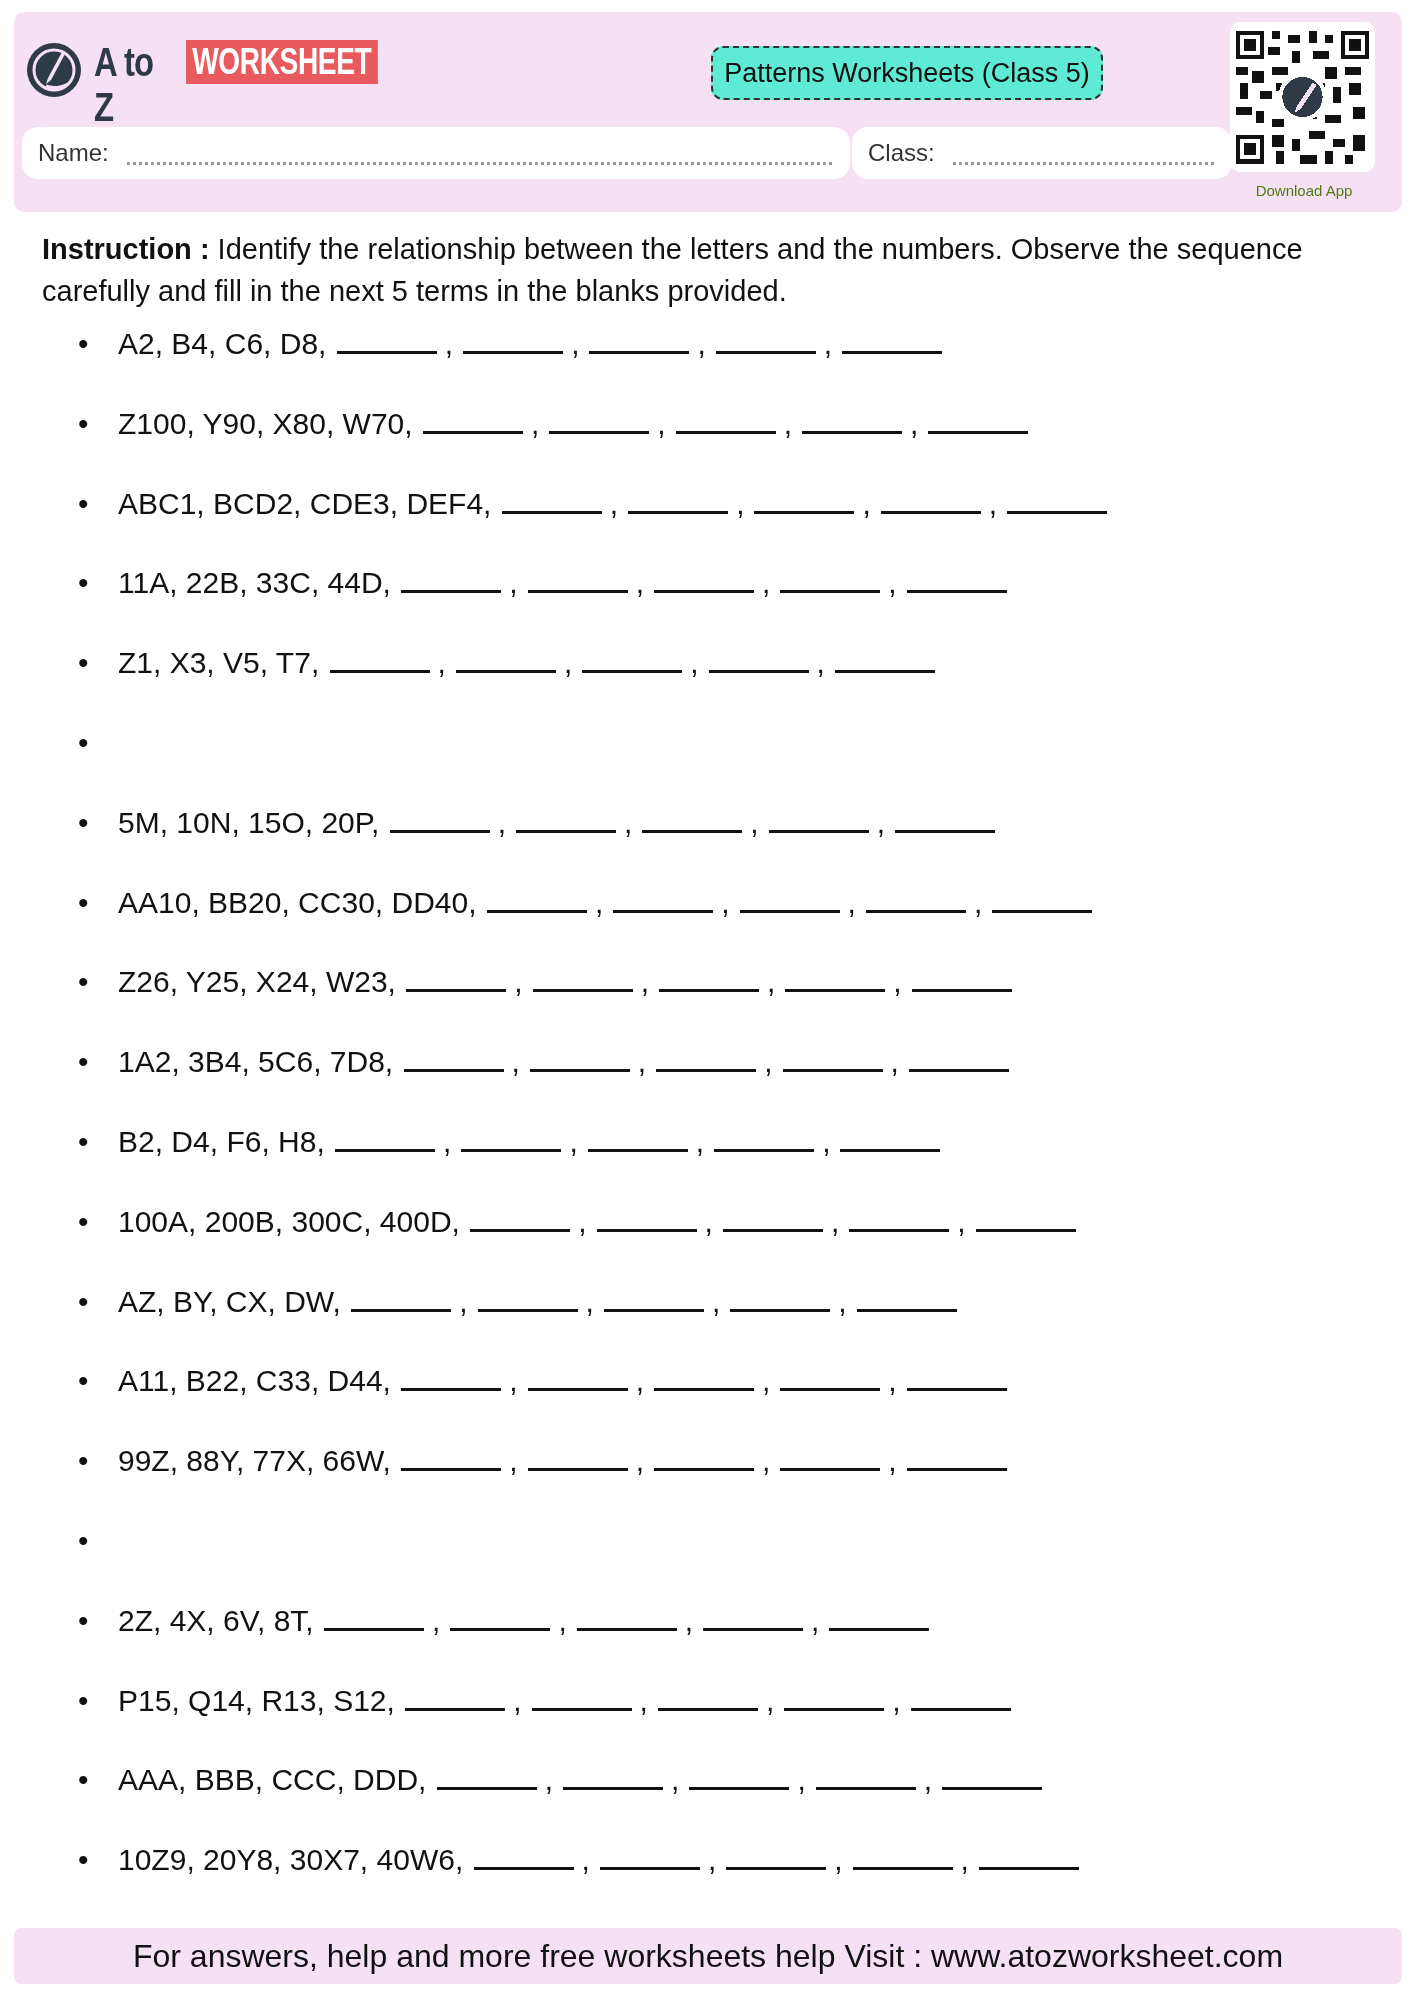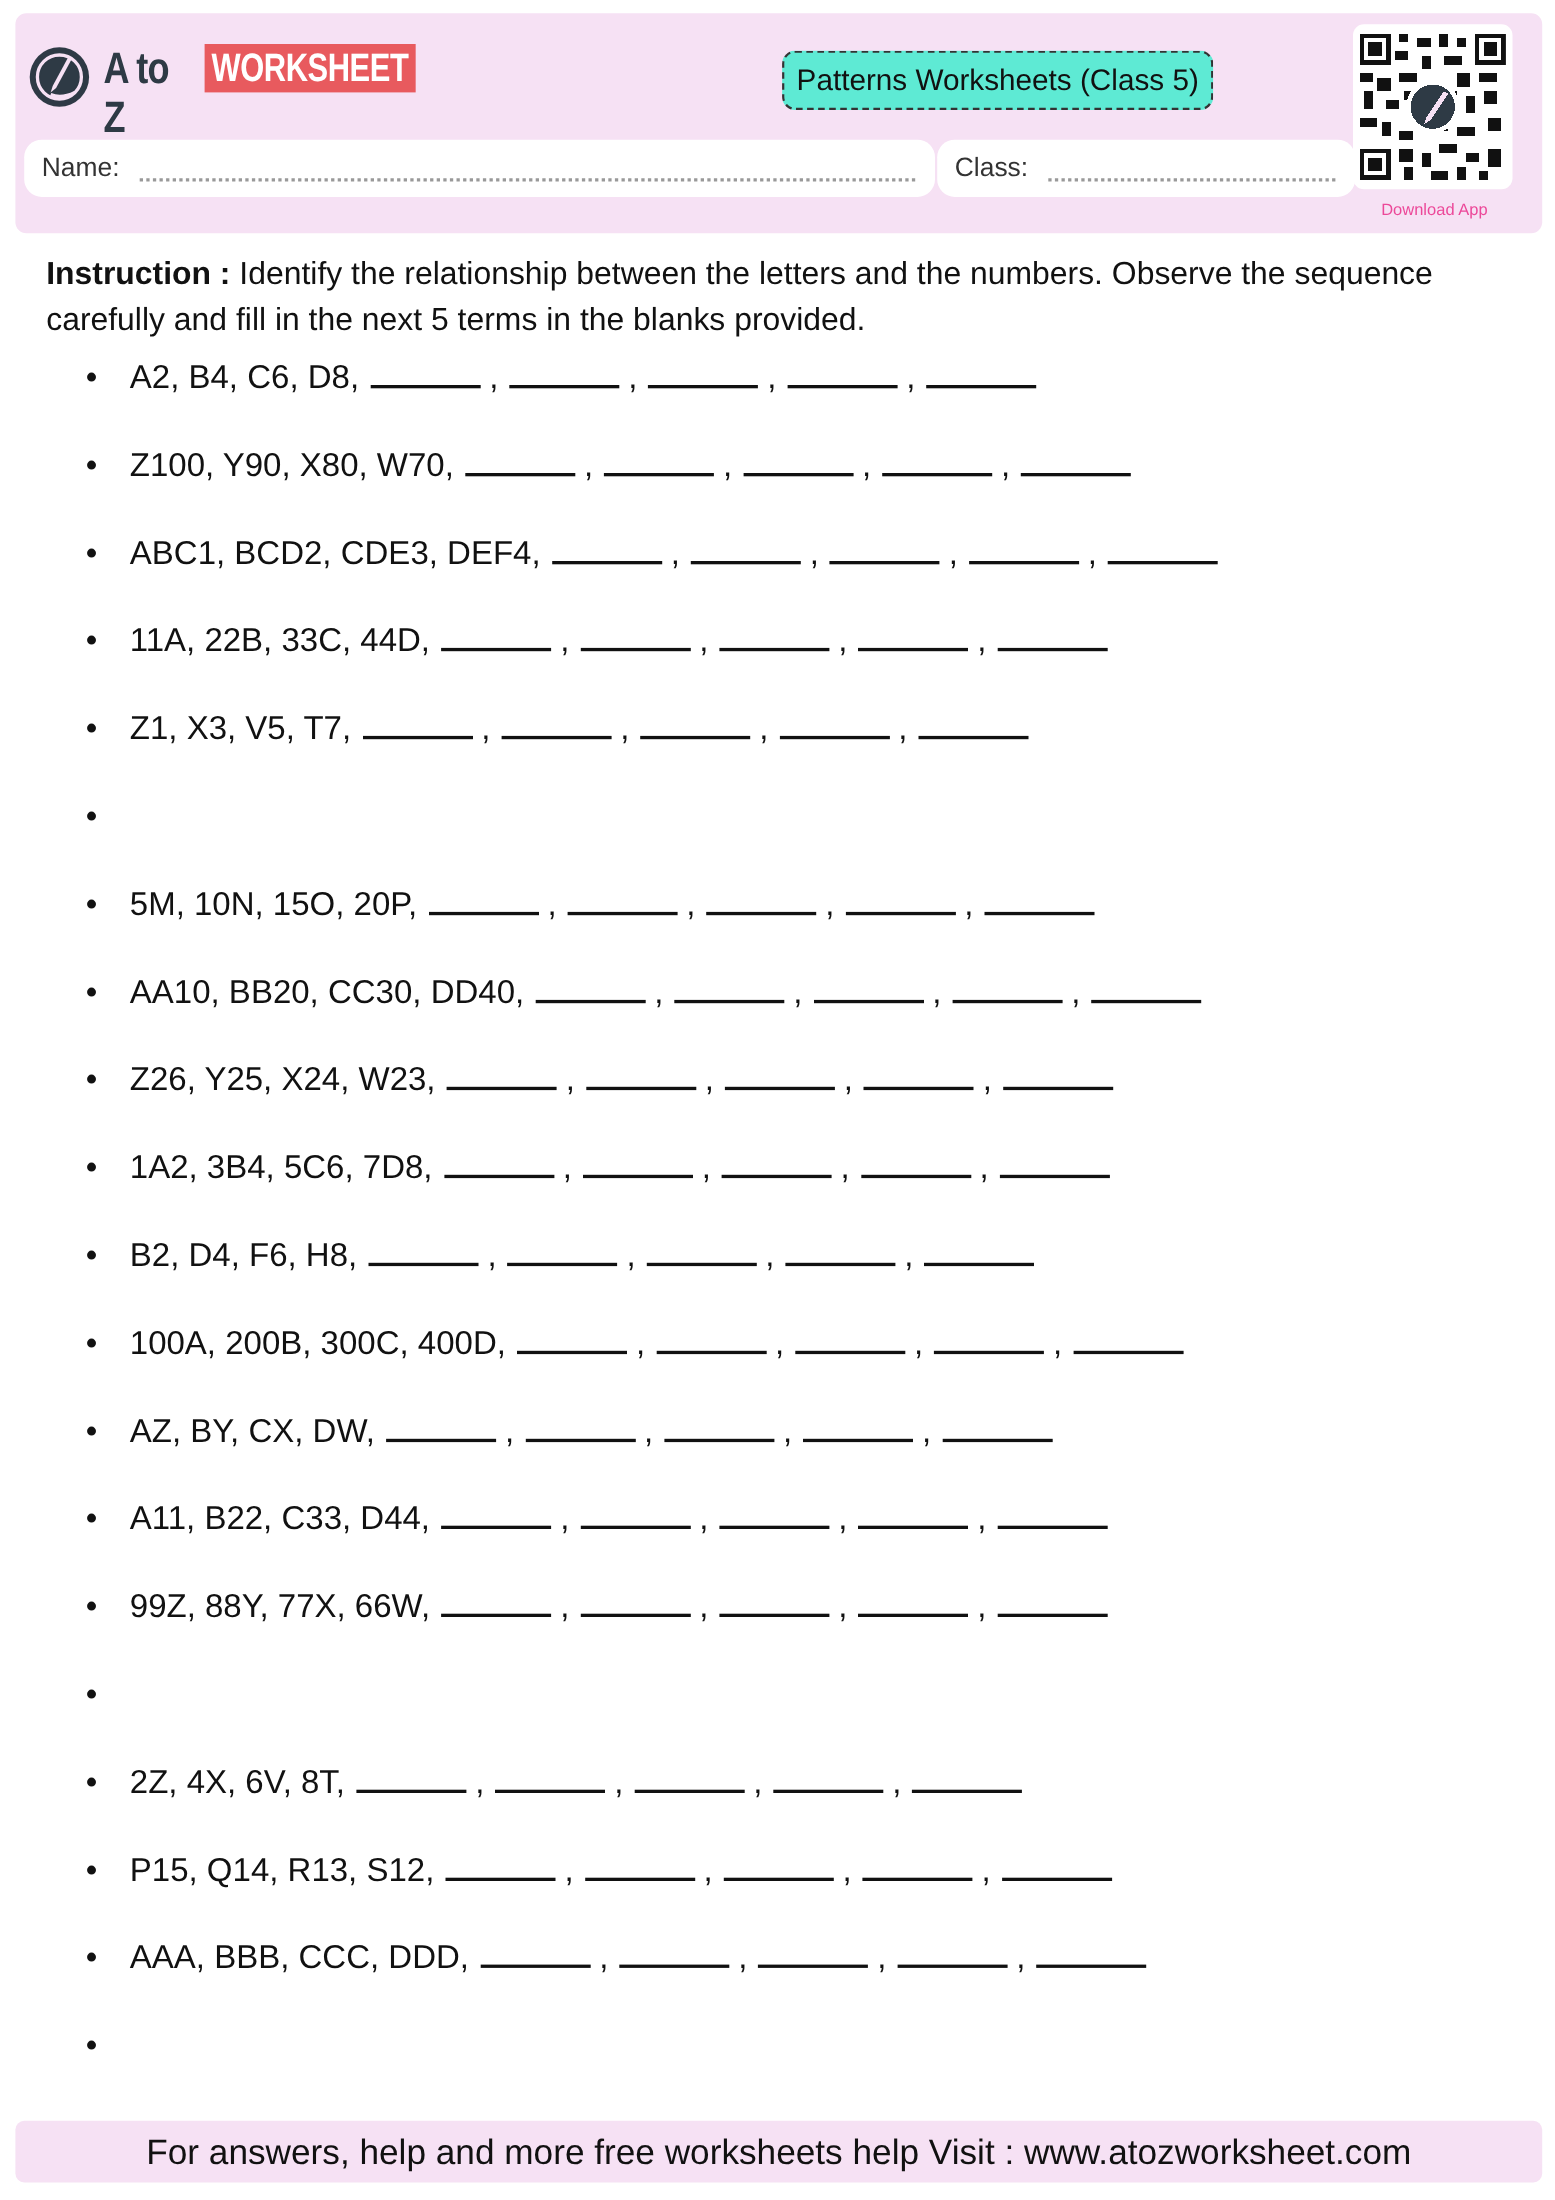--- a/index.html
+++ b/index.html
@@ -26,21 +26,21 @@
     position: absolute; top: 127px; height: 52px; background: #fff; border-radius: 16px;
     display: flex; align-items: center; padding-left: 16px;
   }
   .field-name { left: 22px; width: 828px; }
   .field-class { left: 824px; width: 380px; margin-left: 28px; }
   .field-label { font-size: 24px; color: #333; white-space: nowrap; }
   .field-line { flex: 1; margin: 0 18px 0 18px; border-bottom: 3px dotted #999; height: 1px; margin-top: 20px; }
 
   .qr-wrap { position: absolute; left: 1230px; top: 22px; width: 145px; height: 150px; background: #fff; border-radius: 10px; padding: 6px; }
   .qr { width: 133px; height: 138px; }
-  .qr-label { position: absolute; left: 1214px; top: 182px; width: 180px; text-align: center; font-size: 15px; color: #ec4899; }
+  .qr-label { position: absolute; left: 1214px; top: 182px; width: 180px; text-align: center; font-size: 15px; color: #4d7c0f; }
 
   .instruction { position: absolute; left: 42px; top: 228px; width: 1340px; font-size: 29px; line-height: 42px; color: #111; }
   .instruction b { font-weight: 700; }
 
   .list { position: absolute; left: 78px; top: 322px; width: 1300px; }
   .item { height: 79.8px; display: flex; align-items: flex-start; font-size: 30px; color: #111; }
   .bullet { width: 40px; font-size: 30px; line-height: 44px; }
   .seq { line-height: 44px; white-space: nowrap; }
   .blank { display: inline-block; width: 100px; border-bottom: 3px solid #111; height: 30px; vertical-align: baseline; margin: 0 2px; }
   .comma { margin: 0 8px 0 6px; }
@@ -207,16 +207,17 @@
     <div class="item">
       <span class="bullet">•</span>
       <span class="seq"><span>P15, Q14, R13, S12,</span> <span class="blank"></span><span class="comma">,</span><span class="blank"></span><span class="comma">,</span><span class="blank"></span><span class="comma">,</span><span class="blank"></span><span class="comma">,</span><span class="blank"></span></span>
     </div>
     <div class="item">
       <span class="bullet">•</span>
       <span class="seq"><span>AAA, BBB, CCC, DDD,</span> <span class="blank"></span><span class="comma">,</span><span class="blank"></span><span class="comma">,</span><span class="blank"></span><span class="comma">,</span><span class="blank"></span><span class="comma">,</span><span class="blank"></span></span>
     </div>
     <div class="item">
       <span class="bullet">•</span>
+      <span class="seq"><span>10Z9, 20Y8, 30X7, 40W6,</span> <span class="blank"></span><span class="comma">,</span><span class="blank"></span><span class="comma">,</span><span class="blank"></span><span class="comma">,</span><span class="blank"></span><span class="comma">,</span><span class="blank"></span></span>
     </div>
   </div>
 
 <div class="footer">For answers, help and more free worksheets help Visit : www.atozworksheet.com</div>
 
 </body></html>

